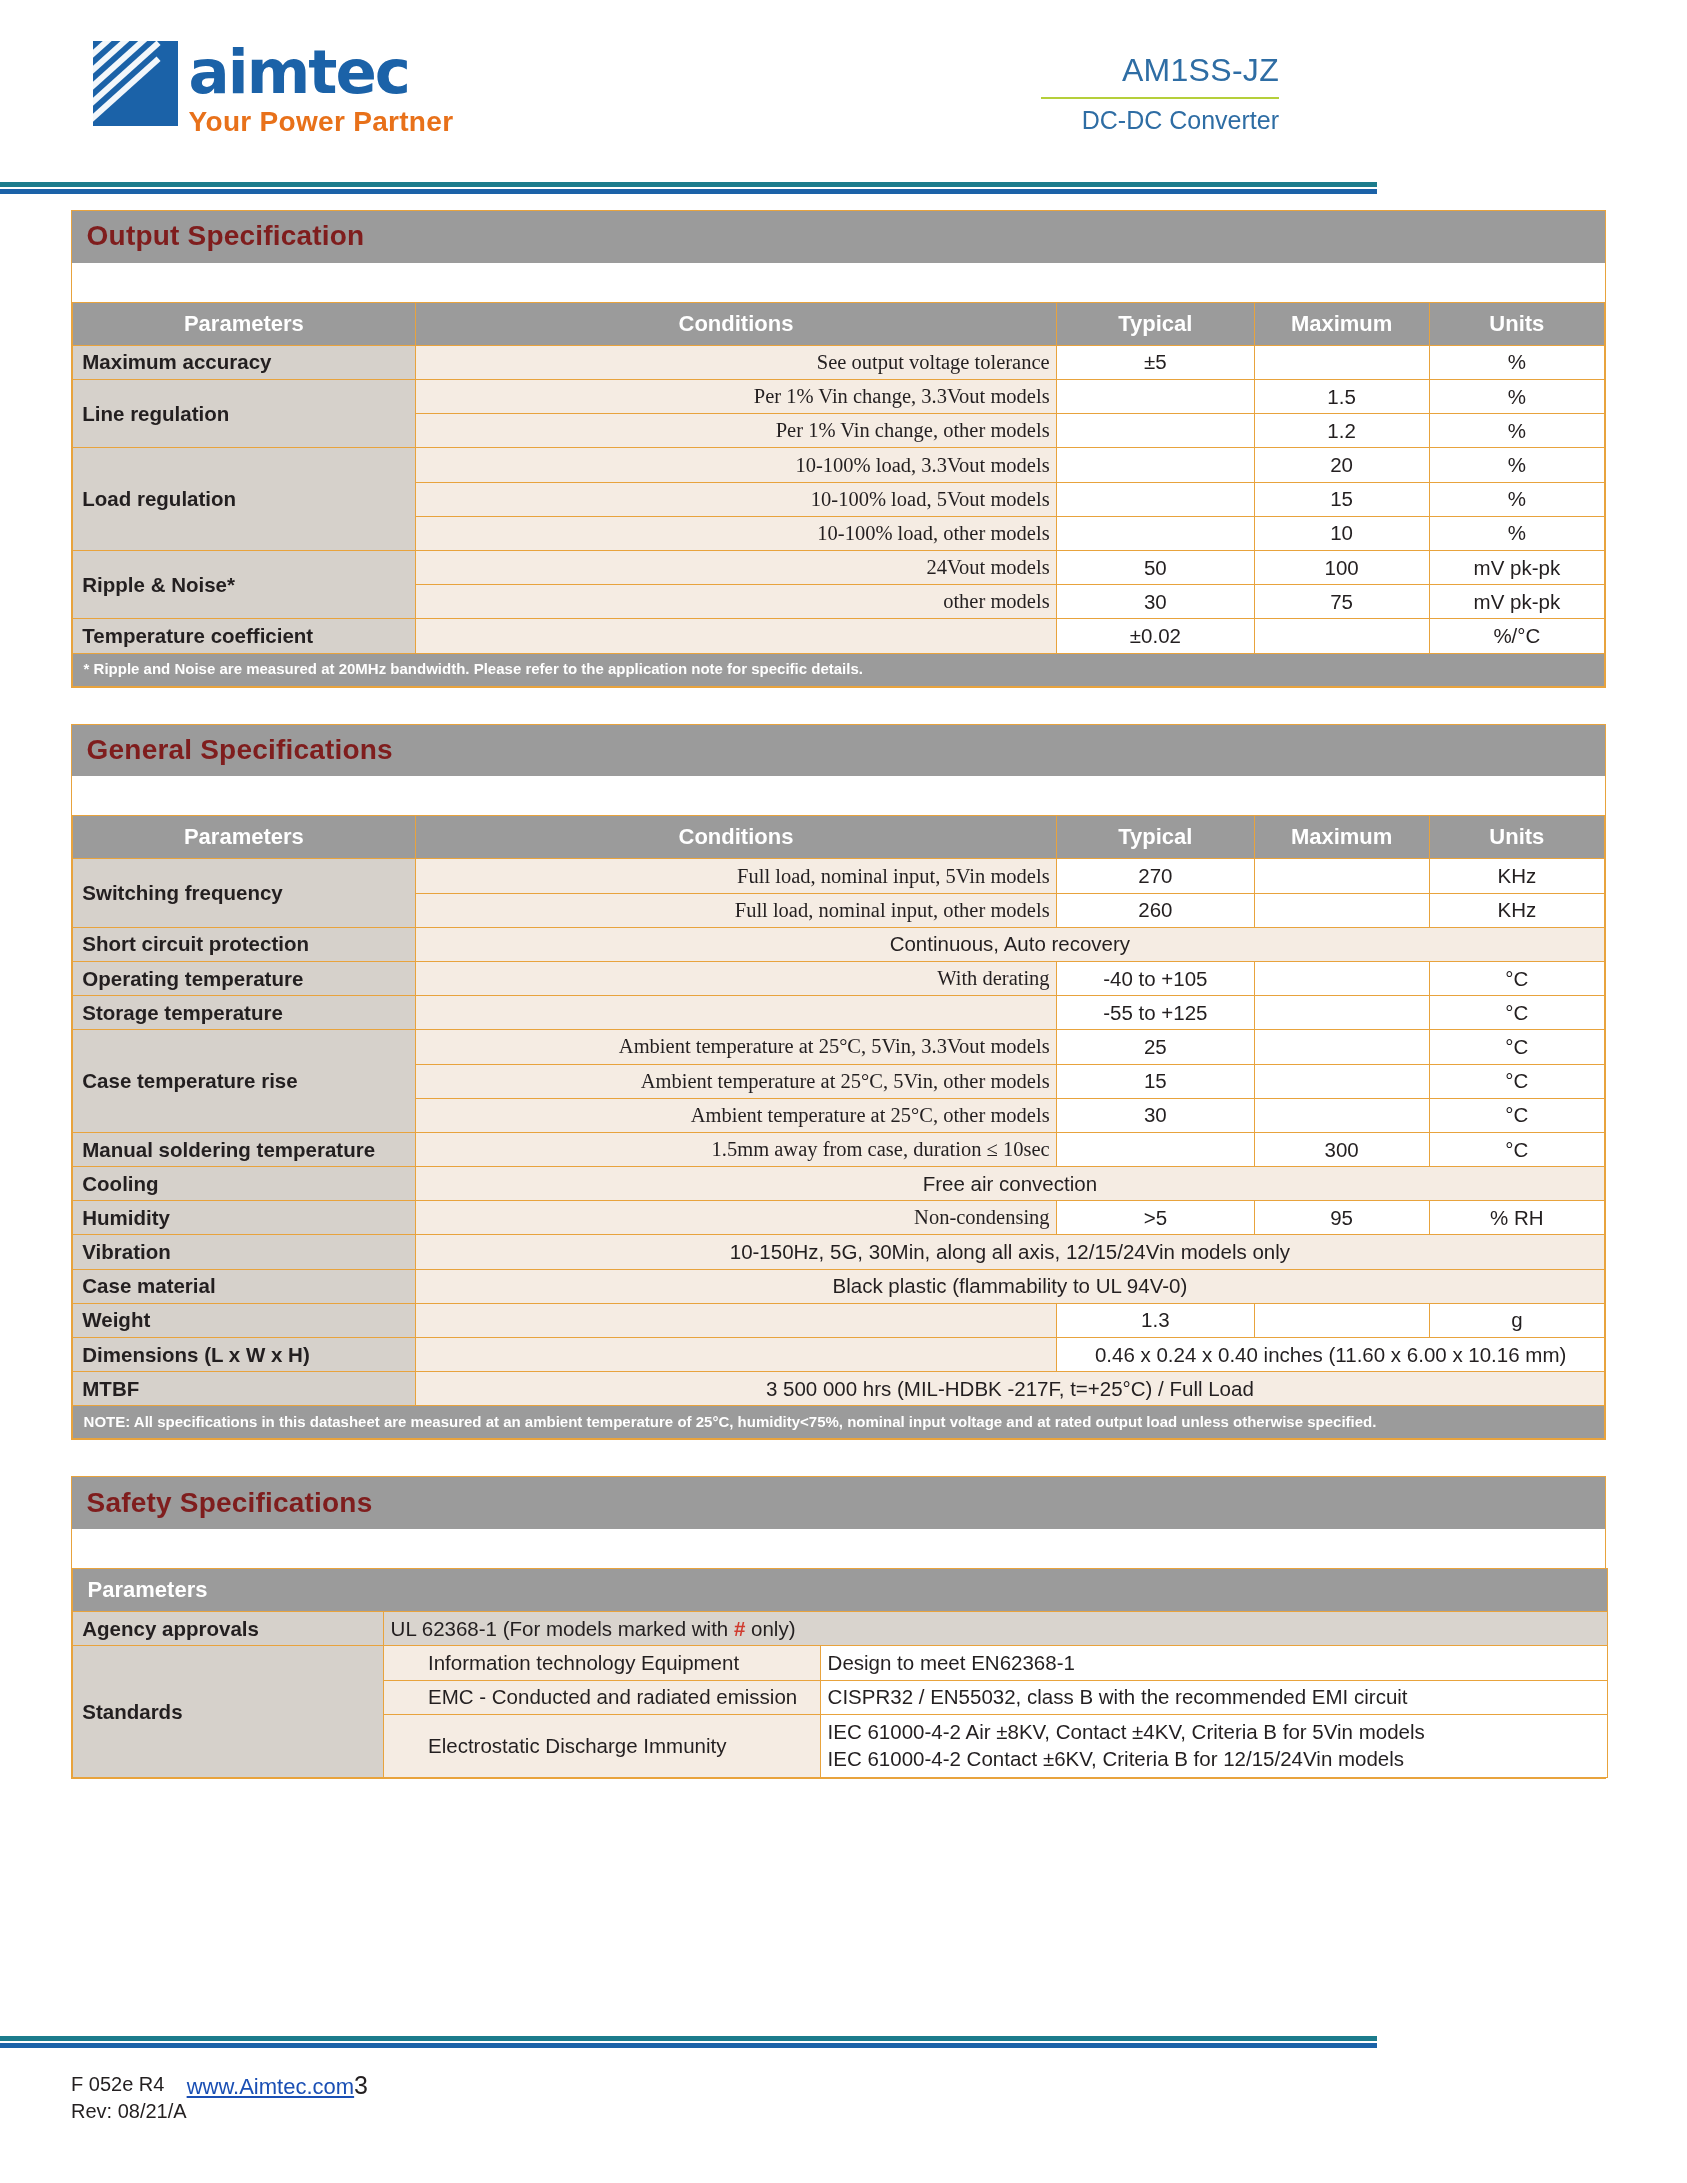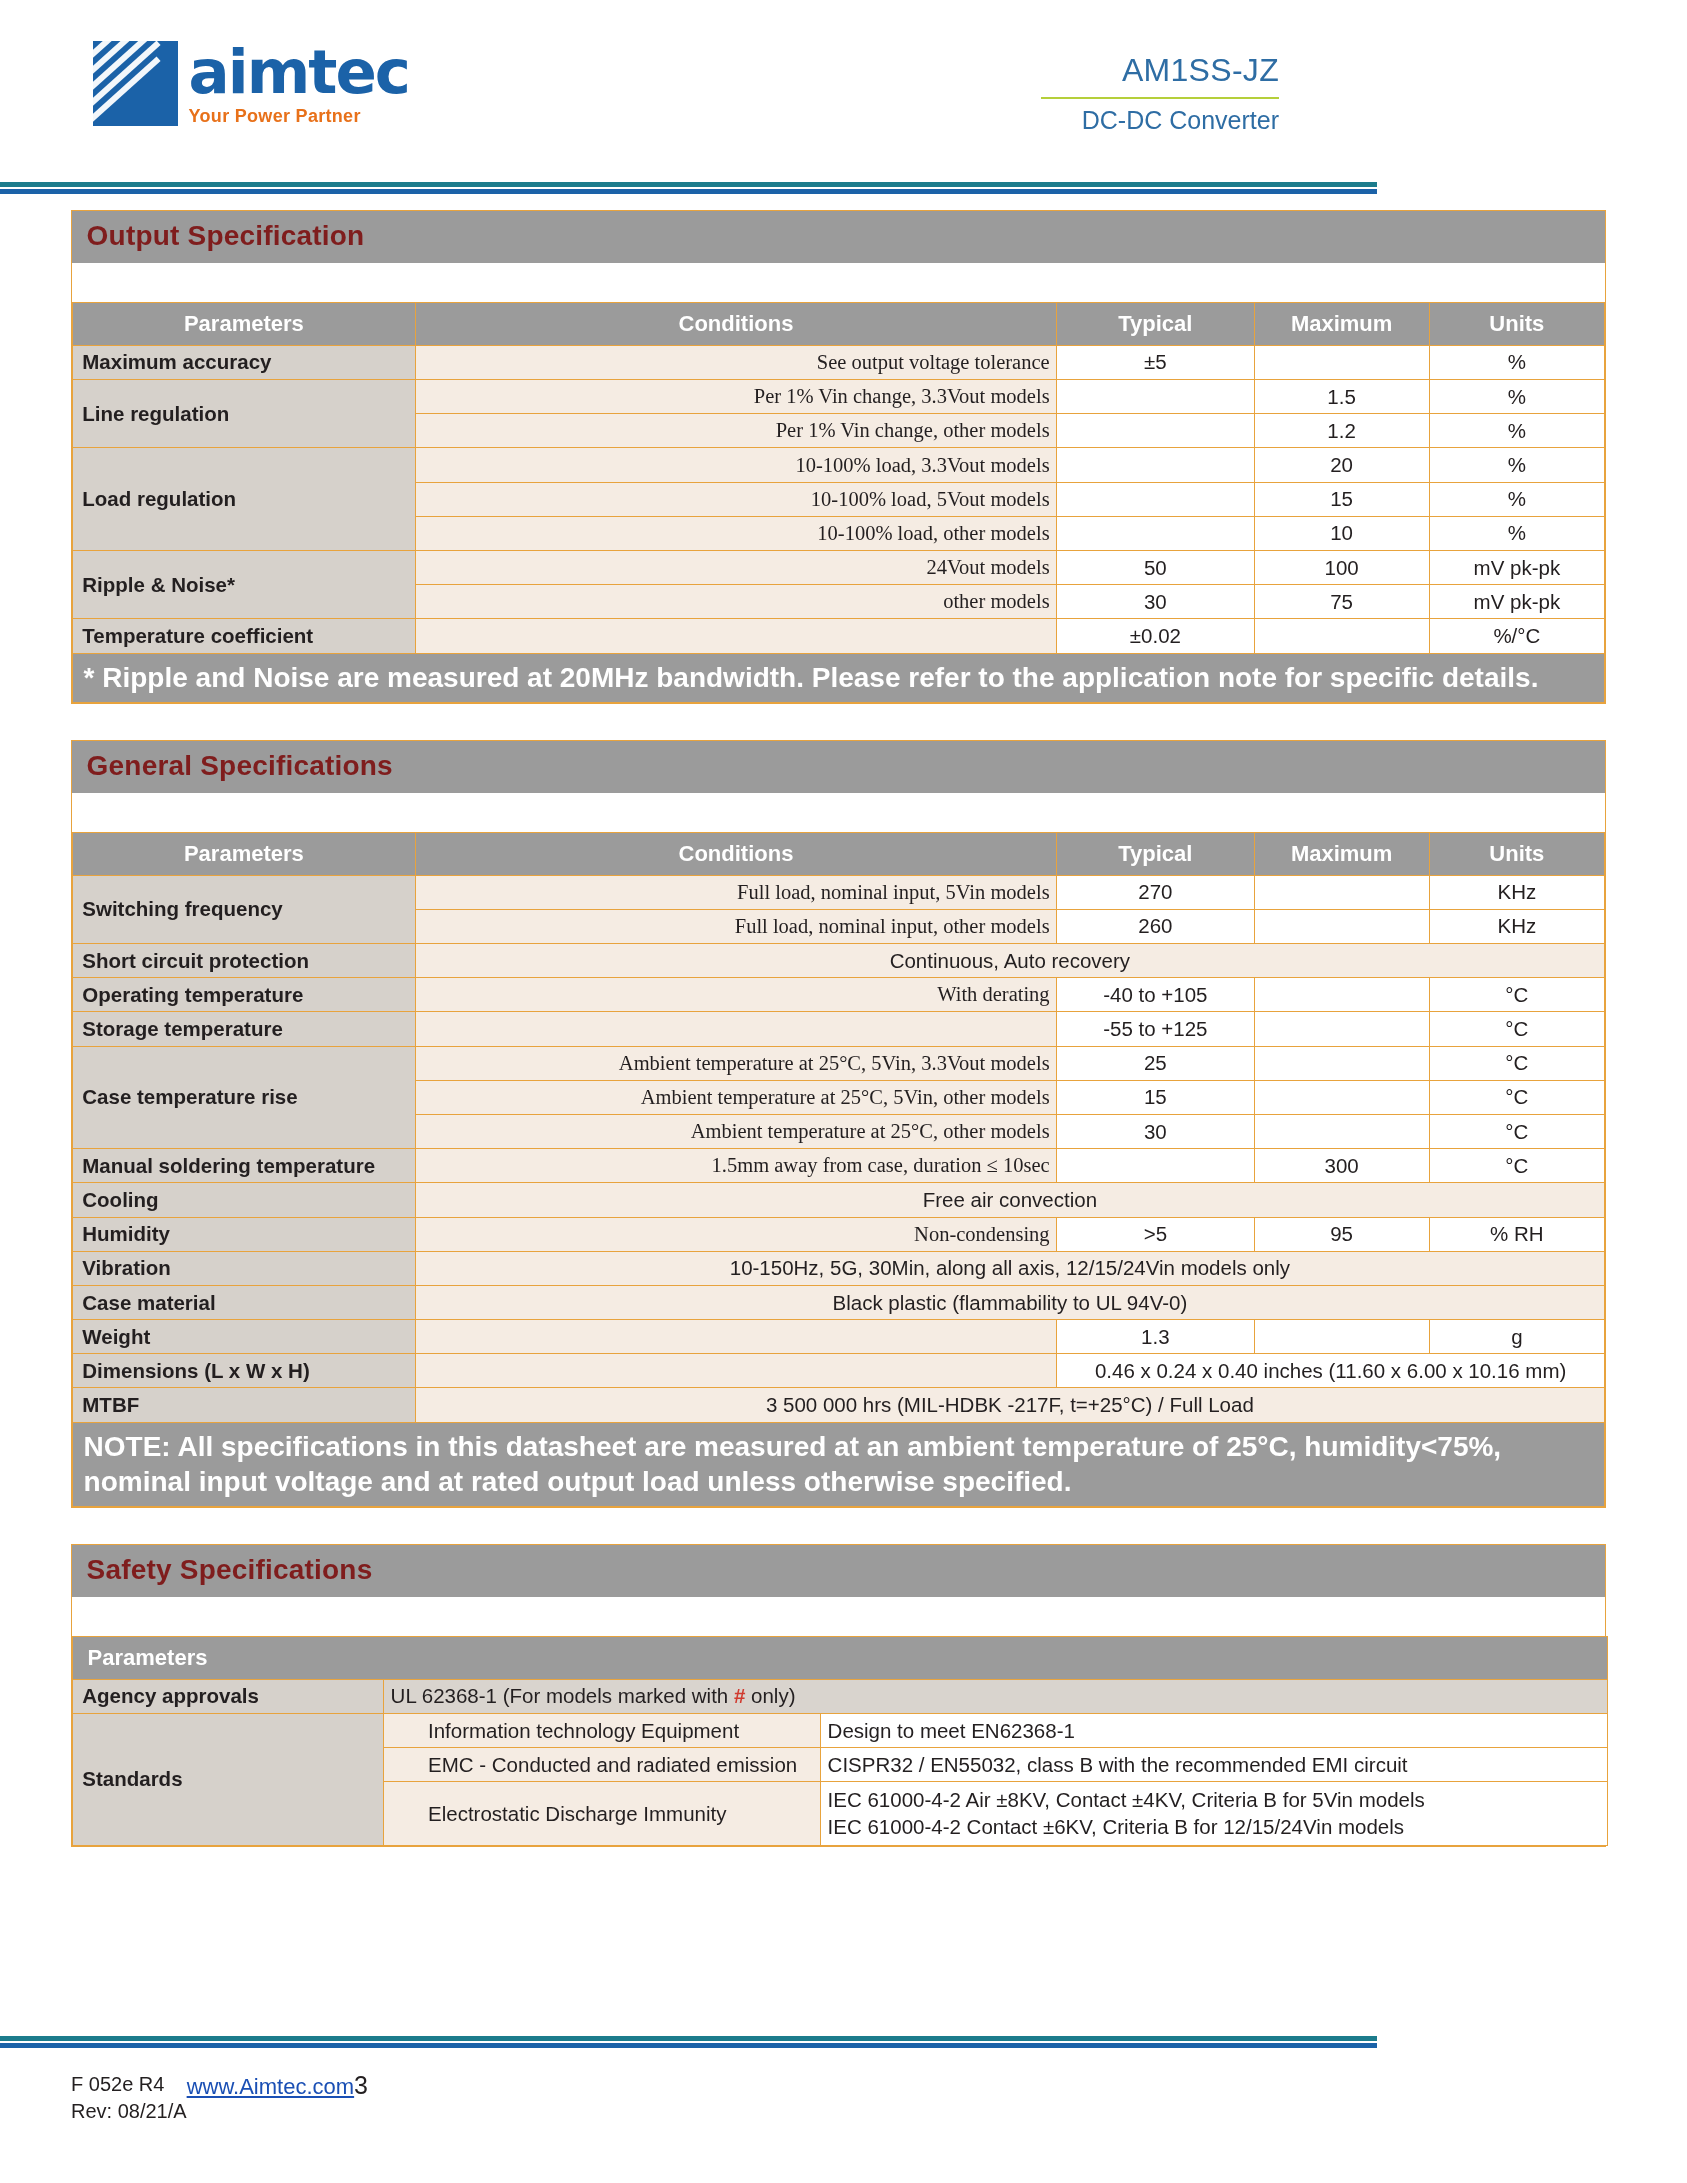--- a/index.html
+++ b/index.html
@@ -55,21 +55,21 @@
   .logo-word {
     font-size: 61px;
     line-height: 61px;
     font-weight: bold;
     color: #1b62a8;
     letter-spacing: -2px;
     font-family: "DejaVu Sans", sans-serif;
   }
   .logo-tag {
     margin-top: 4px;
-    font-size: 18px;
+    font-size: 28px;
     font-weight: bold;
     color: #e8711a;
     letter-spacing: 0.3px;
     font-family: "Liberation Sans", sans-serif;
   }
   .header-right {
     position: absolute;
     right: 98px;
     top: 52px;
     text-align: right;
@@ -135,21 +135,21 @@
   }
   td.cond  { background: #f5ece3; text-align: right; font-family: Liberation Serif, serif; }
   td.val   { background: #ffffff; text-align: center; }
   td.blank { background: #ffffff; }
   td.units { background: #ffffff; text-align: center; }
   td.full  { background: #f5ece3; text-align: center; }
   .note-row td {
     background: #9b9b9b;
     color: #ffffff;
     font-weight: 600;
-    font-size: 28px;
+    font-size: 15px;
     padding: 6.6px 10.6px;
     text-align: left;
     line-height: 1.25;
   }
 
   
   .safety td.param { font-weight: 600; }
   .safety td.sub   { background: #f5ece3; padding-left: 44px; }
   .safety td.desc  { background: #ffffff; }
   .safety .params-only td {

